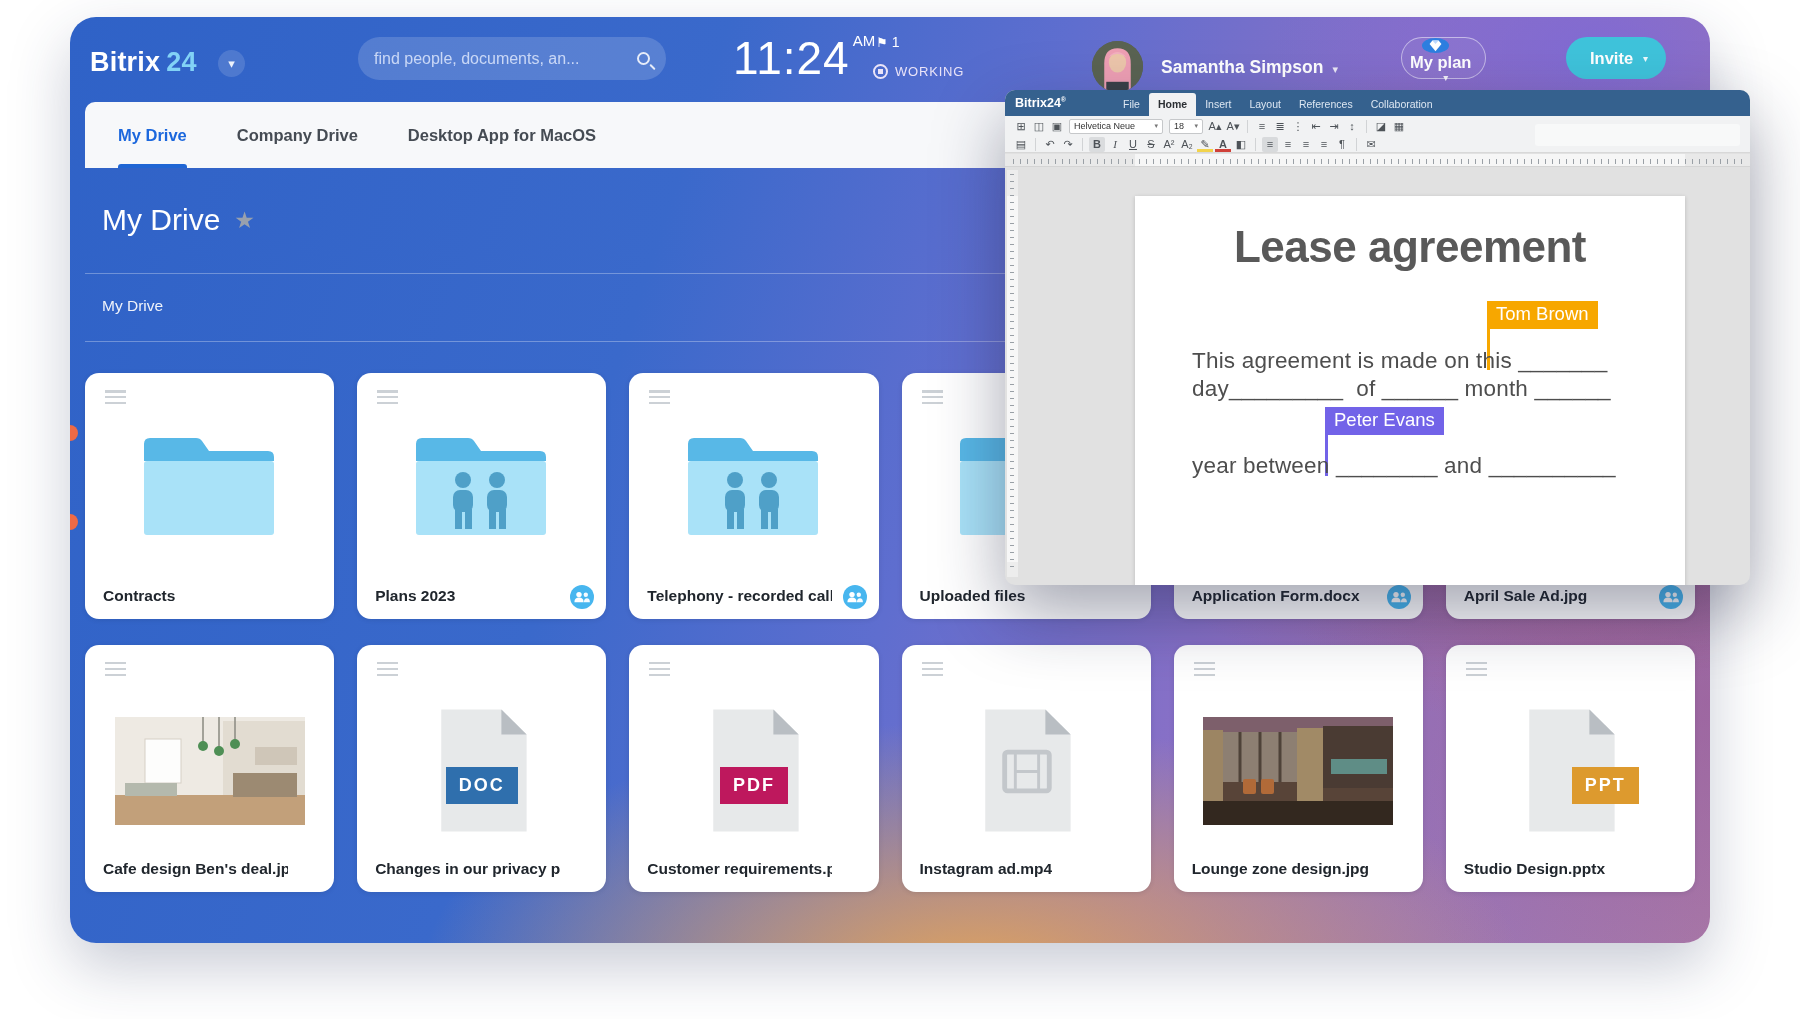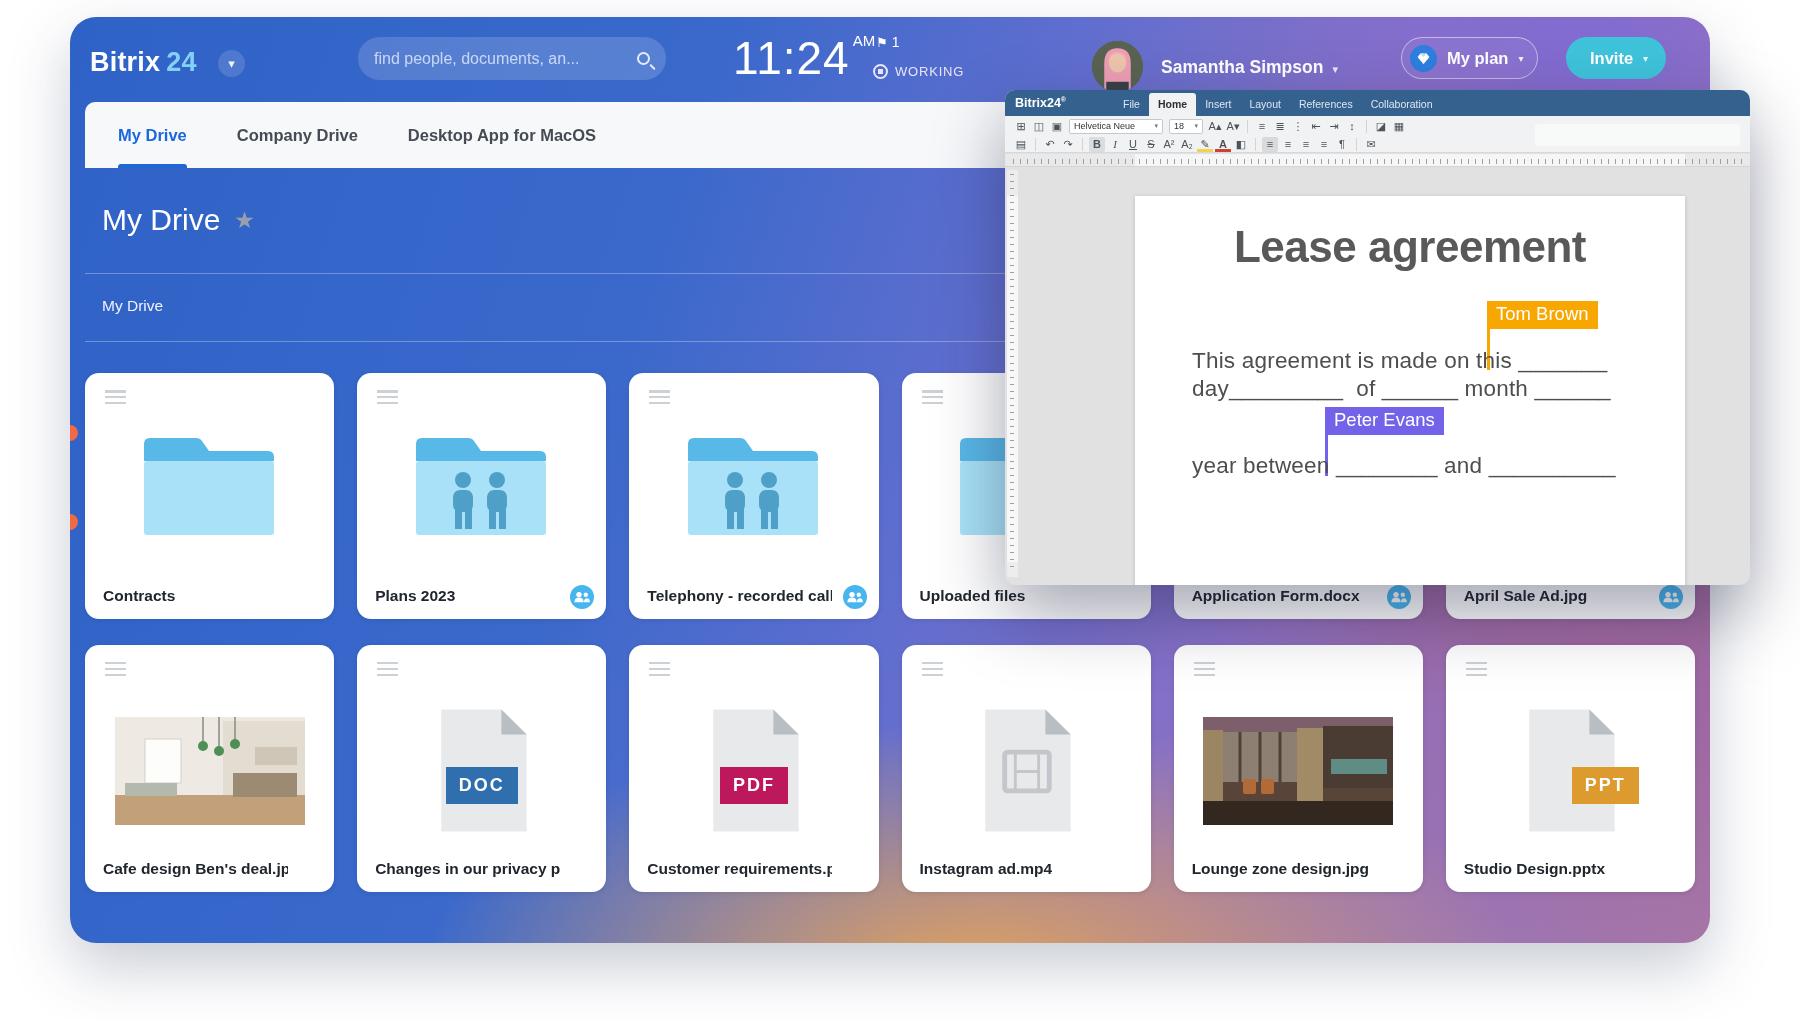--- a/index.html
+++ b/index.html
@@ -38,21 +38,21 @@
   .flagbox{ position:absolute; left:806px; top:17px; color:#fff; font-size:14px; }
   .flagbox .f{ font-size:13px; margin-right:4px; }
   .statusbox{ position:absolute; left:803px; top:47px; display:flex; align-items:center; color:#eae4f8; }
   .stopico{ width:15px; height:15px; border:2px solid #eae4f8; border-radius:50%; display:flex; align-items:center; justify-content:center; margin-right:7px;}
   .stopico i{ display:block; width:5px; height:5px; background:#eae4f8; }
   .statusbox span{ font-size:13px; letter-spacing:.8px; }
   .avatar{ position:absolute; left:1022px; top:24px; width:51px; height:51px; border-radius:50%; overflow:hidden; background:#5a6352;}
   .uname{ position:absolute; left:1091px; top:40px; color:#fff; font-size:17.5px; font-weight:700; }
   .uname .chv{ font-size:11px; margin-left:9px; color:rgba(255,255,255,.85); font-weight:400;}
   .planbtn{ position:absolute; left:1331px; top:20px; height:42px; border-radius:22px; border:1.5px solid rgba(255,255,255,.5);
-    background:rgba(255,255,255,.05); display:flex; align-items:center; padding:0 14px 0 8px; color:#fff; cursor:default;}
+    background:rgba(255,255,255,.05); display:flex; align-items:center; padding:0 14px 0 8px; color:#fff; cursor:default;flex-direction:column;}
   .gem{ width:27px; height:27px; border-radius:50%; background:#2e7fe0; display:flex; align-items:center; justify-content:center; margin-right:10px;}
   .planbtn .lbl{ font-size:16.5px; font-weight:600; }
   .planbtn .chv,.invitebtn .chv{ font-size:10px; margin-left:10px; color:rgba(255,255,255,.9);}
   .invitebtn{ position:absolute; left:1496px; top:20px; height:42px; border-radius:22px; background:#3fc3db;
     display:flex; align-items:center; padding:0 18px 0 24px; color:#fff;text-align:center; }
   .invitebtn .lbl{ font-size:16.5px; font-weight:700; }
 
   
   .tabsbar{ position:absolute; left:15px; top:85px; width:1610px; height:66px; background:#f7f8fa;
     border-radius:10px 10px 0 0; display:flex; align-items:stretch; padding-left:33px; }

